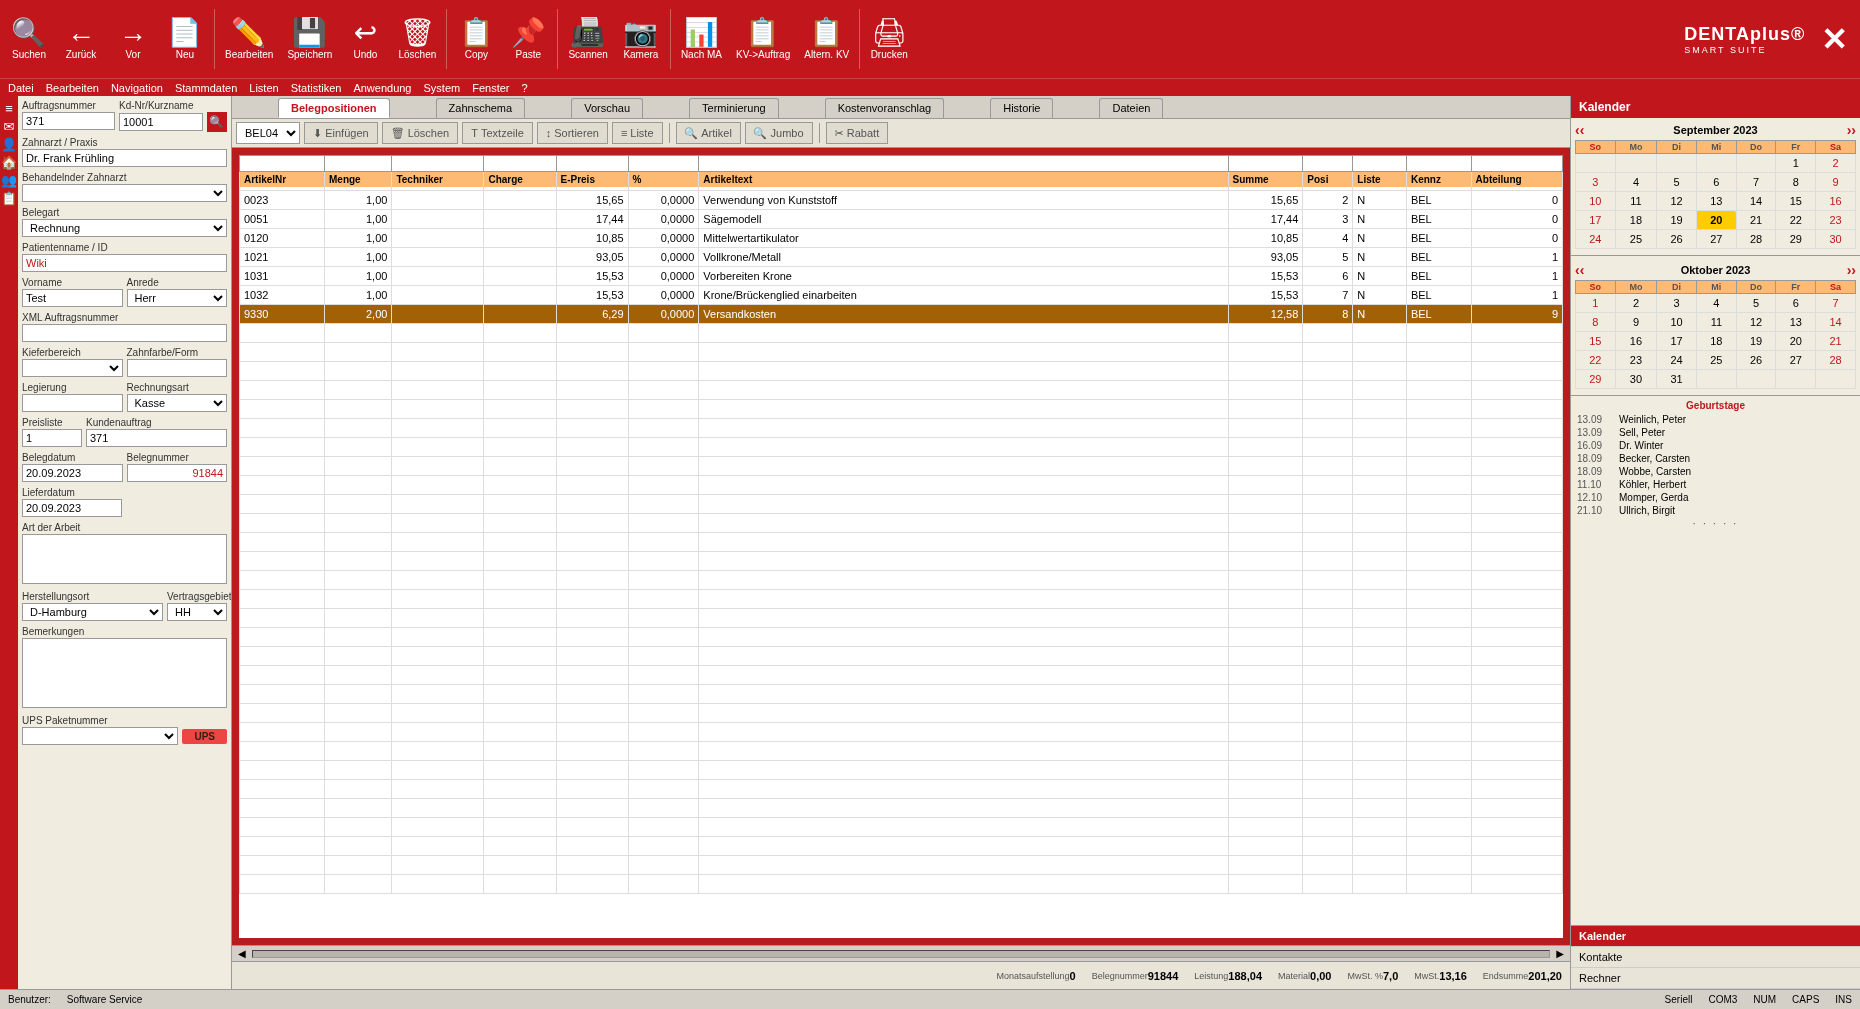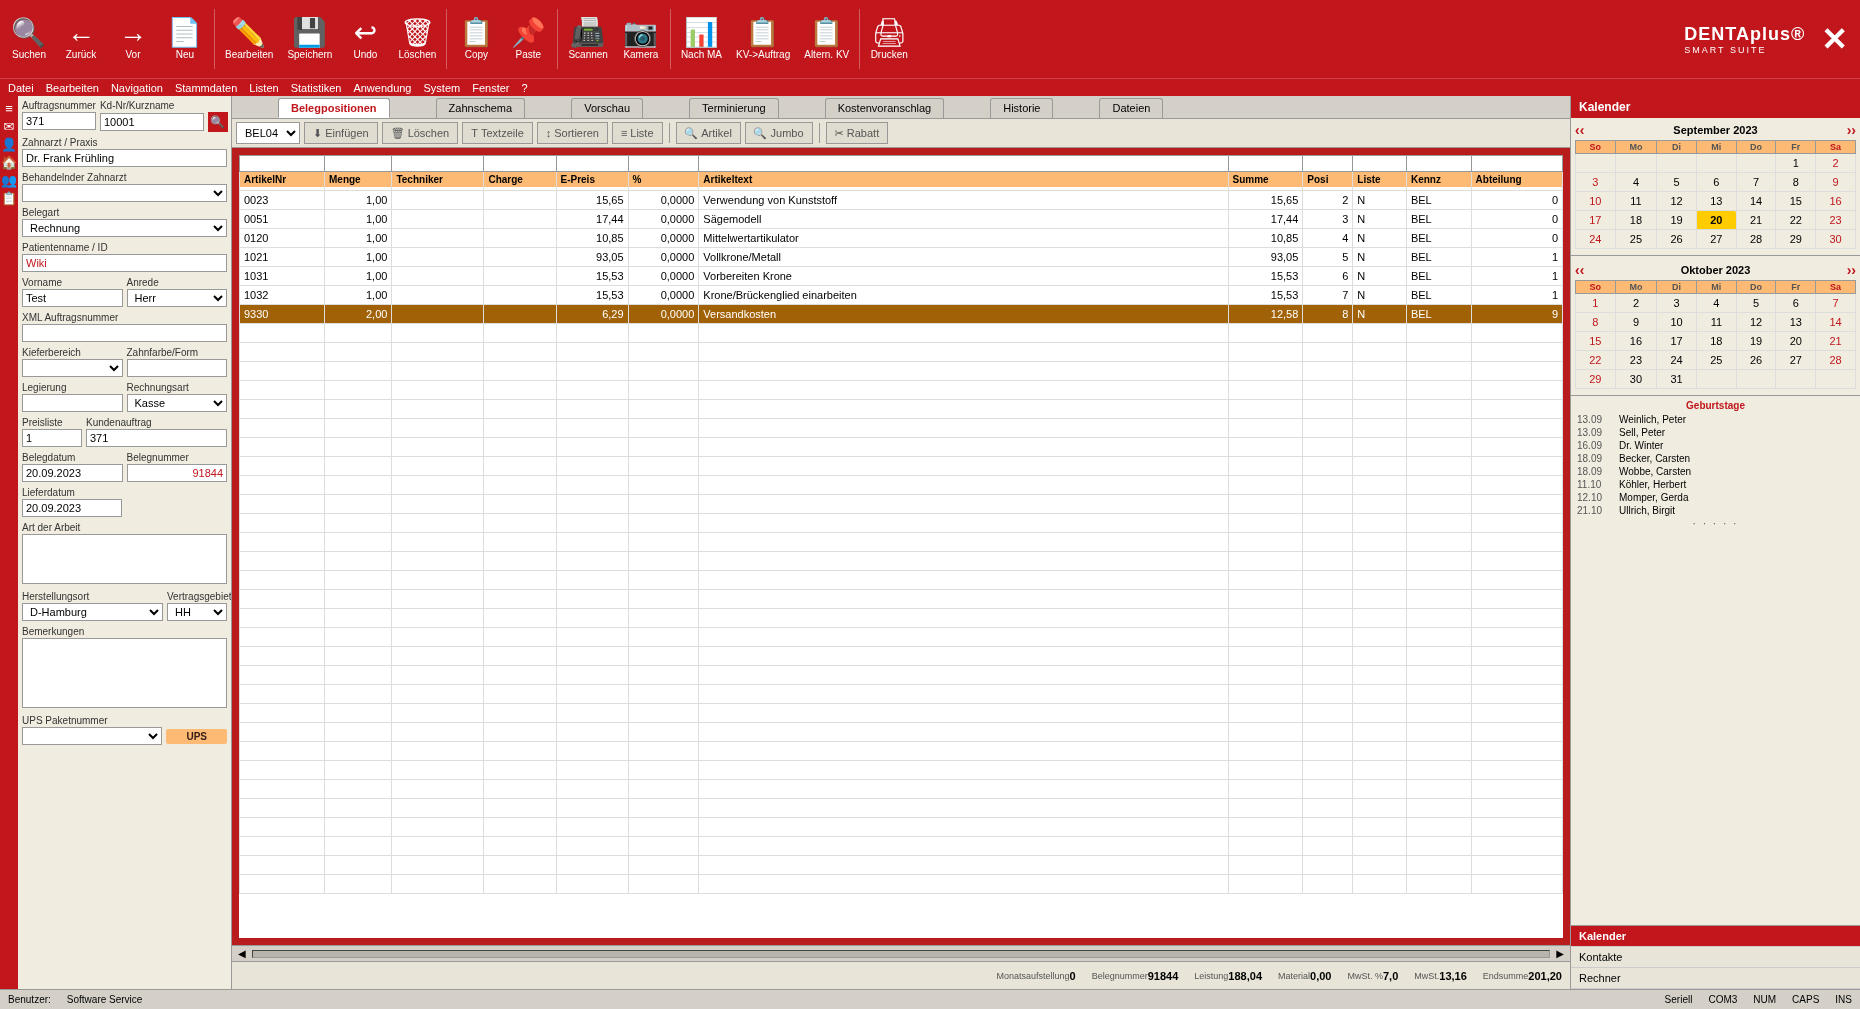--- a/index.html
+++ b/index.html
@@ -363,25 +363,25 @@
       color: black;
       font-weight: normal;
     }
 
     .ups-row {
       display: flex;
       align-items: center;
       gap: 4px;
     }
     .ups-logo {
-      background: #fdba74;
+      background: #ef4444;
       color: #351c15;
       font-weight: bold;
       font-size: 10px;
-      padding: 2px 20px;
+      padding: 2px 12px;
       border-radius: 2px;
     }
 
     .collapse-btn {
       font-size: 10px;
       text-align: center;
       color: #555;
       cursor: pointer;
       padding: 1px;
       letter-spacing: 2px;
@@ -495,21 +495,21 @@
   <div class="field-row">
     <div class="field-group">
       <div class="field-label">Auftragsnummer</div>
       <div class="auftrag-row">
         <input type="text" class="field-input" value="371" style="width: 60px;">
       </div>
     </div>
     <div class="field-group">
       <div class="field-label">Kd-Nr/Kurzname</div>
       <div class="auftrag-row">
-        <input type="text" class="field-input" value="10001" style="width: 104px;">
+        <input type="text" class="field-input" value="10001" style="width: 84px;">
         <button class="search-btn">🔍</button>
       </div>
     </div>
   </div>
 
   <div class="field-group">
     <div class="field-label">Zahnarzt / Praxis</div>
     <input type="text" class="field-input" value="Dr. Frank Frühling" style="">
   </div>
 

